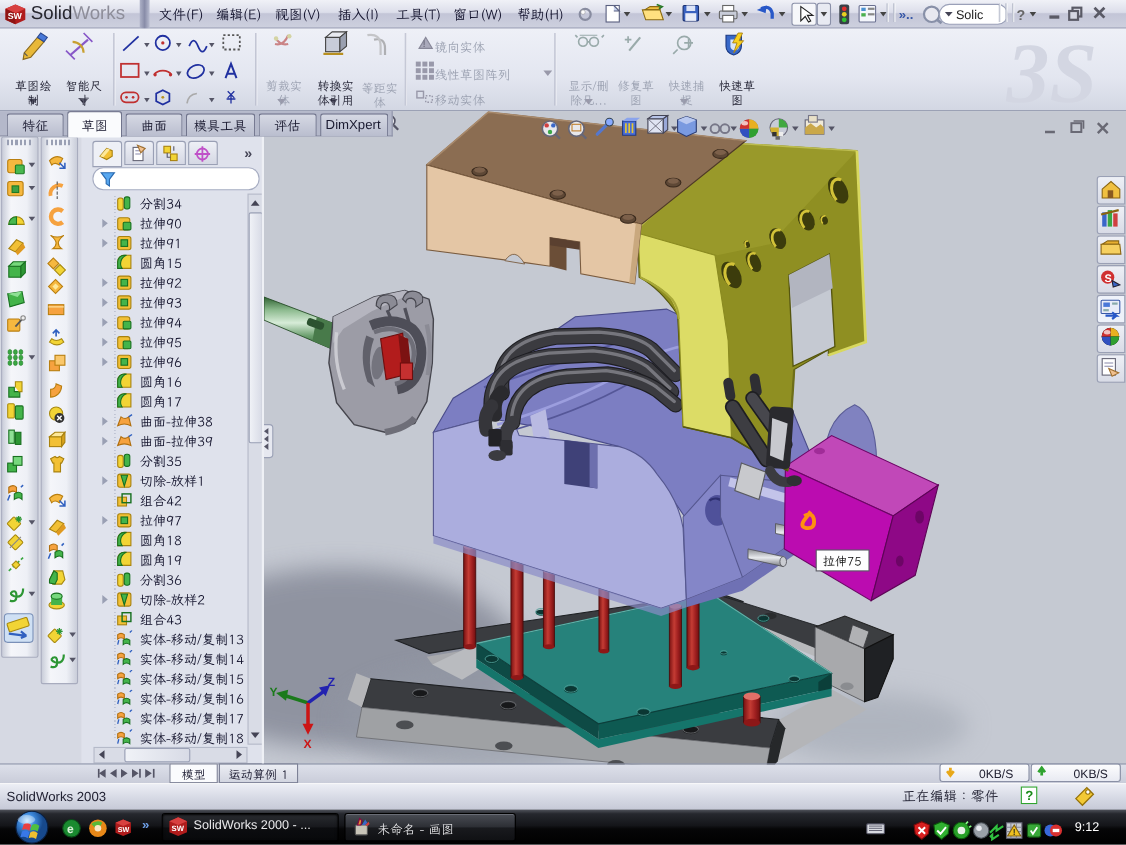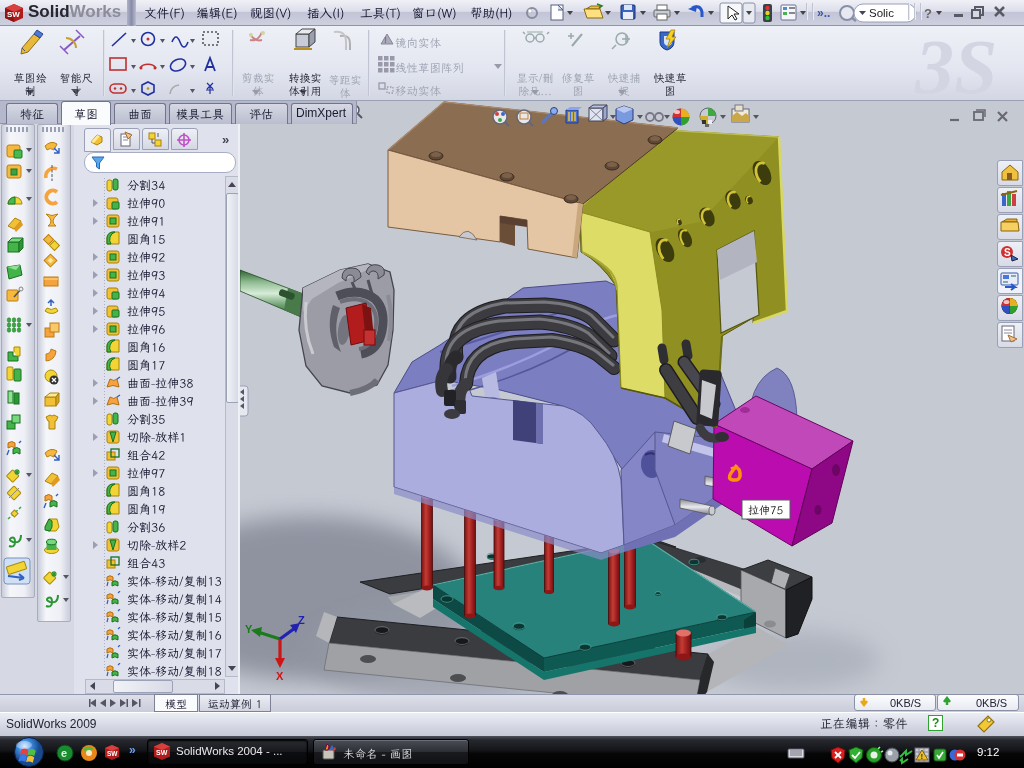--- a/index.html
+++ b/index.html
@@ -2,21 +2,21 @@
 <html><head><meta charset="utf-8">
 <style>
 *{margin:0;padding:0;box-sizing:border-box}
 html,body{width:1024px;height:768px;overflow:hidden;font-family:"Liberation Sans",sans-serif}
 #app{position:relative;width:1024px;height:768px;background:#d6d9e3}
 .abs{position:absolute}
 
 #titlebar{position:absolute;left:0;top:0;width:1024px;height:26px;
  background:linear-gradient(#f0f1f7 0%,#dcdeea 45%,#c3c5d7 50%,#cdd0de 100%);border-bottom:1px solid #8f93ad}
 #logo{position:absolute;left:4px;top:3px;width:20px;height:20px}
-#swtext{position:absolute;left:28px;top:2px;font-size:17px;font-weight:bold;color:#26262e;letter-spacing:0px}
+#swtext{position:absolute;left:28px;top:2px;font-size:17px;font-weight:normal;color:#26262e;letter-spacing:0px}
 #swtext span{color:#8d8d99}
 #menusep{position:absolute;left:127px;top:0;width:9px;height:26px;background:linear-gradient(90deg,#aeb2c8,#888ca8,#b8bcd0)}
 
 #cmdbar{position:absolute;left:0;top:26px;width:1024px;height:75px;
  background:linear-gradient(#eef0f7,#e3e6f0 60%,#d3d7e3);border-bottom:1px solid #9ba1b5}
 .csep{position:absolute;top:4px;width:2px;height:66px;background:linear-gradient(90deg,#b0b4c6,#f2f3f8)}
 .dsw{position:absolute;color:#d3d6e2;font-weight:bold;font-style:italic;font-size:78px;font-family:"Liberation Serif",serif}
 
 #tabstrip{position:absolute;left:0;top:101px;width:357px;height:23px;z-index:6;background:#b4b8ca;border-bottom:1px solid #8f93a8;border-right:1px solid #8f93a8}
 .tab{position:absolute;top:103px;height:21px;z-index:7;border:1px solid #70748c;border-bottom:none;border-radius:3px 3px 0 0;background:linear-gradient(#d6d9e4,#b9bdce)}
@@ -962,21 +962,21 @@
 <div class="kbox" style="left:854px"></div>
 <div class="kbox" style="left:937px"></div>
 <svg class="abs" style="left:858px;top:696px" width="160" height="14" viewBox="0 0 160 14">
  <path d="M6,2 l0,6 m-3,-3 l3,4 3,-4" stroke="#e8a818" stroke-width="2.5" fill="none"></path>
  <path d="M89,9 l0,-6 m-3,3 l3,-4 3,4" stroke="#2fa32f" stroke-width="2.5" fill="none"></path>
  <text x="32" y="11" font-size="11" fill="#223" font-family="Liberation Sans">0KB/S</text>
  <text x="118" y="11" font-size="11" fill="#223" font-family="Liberation Sans">0KB/S</text>
 </svg>
 
 <div id="statusbar"></div>
-<div class="abs" style="left:6px;top:717px;font-size:12px;color:#223">SolidWorks 2009</div>
+<div class="abs" style="left:6px;top:717px;font-size:12px;color:#223">SolidWorks 2003</div>
 <div class="ssep" style="left:806px"></div>
     <div class="ssep" style="left:812px"></div>
 <div class="ssep" style="left:908px"></div>
     <div class="ssep" style="left:914px"></div>
     <div class="ssep" style="left:920px"></div>
 <div class="abs" style="left:928px;top:715px;width:15px;height:16px;background:#fff;border:1px solid #2fa32f"></div>
 <div class="abs" style="left:932px;top:716px;font-size:12px;color:#1a8a1a;font-weight:bold">?</div>
 <svg class="abs" style="left:975px;top:713px" width="22" height="22" viewBox="0 0 22 22">
  <path d="M3,13 L13,3 l6,6 -10,10 z" fill="#f2c935" stroke="#96720a" stroke-width="1.2"></path>
  <circle cx="14" cy="7" r="2" fill="#fff" stroke="#96720a"></circle>
@@ -1015,21 +1015,21 @@
       </g>
  <text x="73" y="10" font-size="12" fill="#6fa0e8" font-weight="bold" font-family="Liberation Sans">»</text>
 </svg>
 <div class="tbtn act" style="left:147px;width:161px"></div>
 <div class="tbtn" style="left:313px;width:156px"></div>
 <svg class="abs" style="left:152px;top:742px" width="20" height="20" viewBox="0 0 20 20">
  <polygon points="10,1 18,4.5 18,14.5 10,18 2,14.5 2,4.5" fill="#b01c1c"></polygon>
       <polygon points="10,1 18,4.5 10,8 2,4.5" fill="#d84040"></polygon>
       <text x="4" y="13" font-size="7" fill="#fff" font-weight="bold" font-family="Liberation Sans">SW</text>
 </svg>
-<div class="tbtxt" style="left:176px;top:745px">SolidWorks 2004 - ...</div>
+<div class="tbtxt" style="left:176px;top:745px">SolidWorks 2000 - ...</div>
 <svg class="abs" style="left:319px;top:742px" width="20" height="20" viewBox="0 0 20 20">
  <rect x="4" y="8" width="11" height="9" rx="1" fill="#c8c4b8" stroke="#555"></rect>
  <path d="M6,8 l2,-6 2,2 -1,4 z" fill="#e09030" stroke="#804"></path>
  <path d="M10,8 l3,-5 2,3 -2,2 z" fill="#3868c8"></path>
       <path d="M13,8 l3,-3 1,2 -2,2" fill="#d04040"></path>
 </svg>
 
 <svg class="abs" style="left:786px;top:745px" width="232 " height="20" viewBox="0 0 232 20">
  <rect x="2" y="4" width="16" height="9" rx="1" fill="#d8dae0" stroke="#556"></rect>
  <g stroke="#556" stroke-width="0.8">

